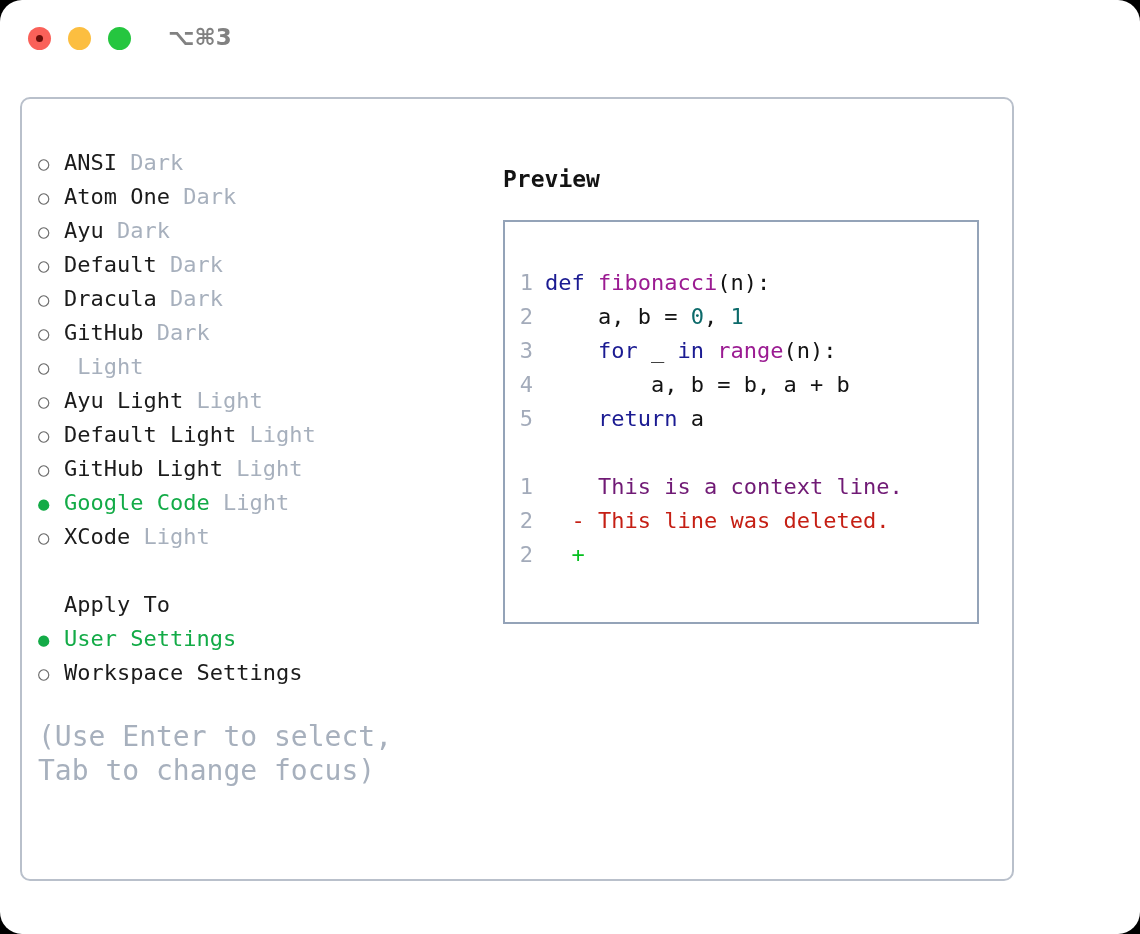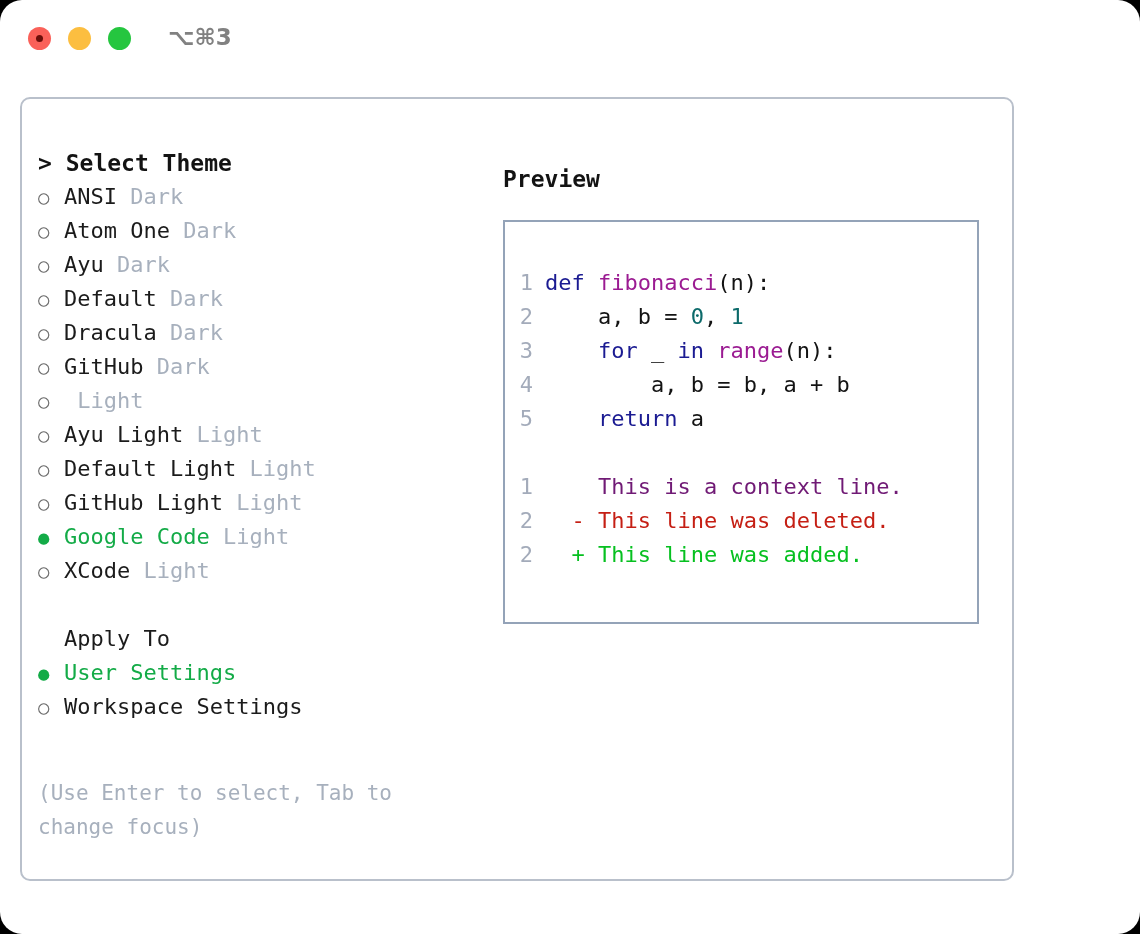--- a/index.html
+++ b/index.html
@@ -102,22 +102,22 @@
     font-size: 22px;
     line-height: 34px;
     color: #1b1b1b;
     padding-left: 26px;
     white-space: pre;
   }
 
   .spacer { height: 34px; }
 
   #hint {
-    margin-top: 52px;
-    font-size: 21px;
+    margin-top: 30px;
+    font-size: 28px;
     line-height: 34px;
     color: #a7b0bd;
     width: 410px;
     white-space: pre-wrap;
   }
 
   
   #right-col {
     position: absolute;
     left: 481px; top: 47px;
@@ -172,21 +172,20 @@
     <div class="dot dot-close"></div>
     <div class="dot dot-min"></div>
     <div class="dot dot-max"></div>
     <div id="shortcut">⌥⌘3</div>
   </div>
 
   <div id="panel">
 
     <div id="left-col">
 
-      <div class="hdr">&gt; Select Theme</div>
 
       <div id="theme-list">
           <div class="opt-row"><span class="marker">○</span><span class="opt-name">ANSI</span><span class="opt-cat"> Dark</span></div>
           <div class="opt-row"><span class="marker">○</span><span class="opt-name">Atom One</span><span class="opt-cat"> Dark</span></div>
           <div class="opt-row"><span class="marker">○</span><span class="opt-name">Ayu</span><span class="opt-cat"> Dark</span></div>
           <div class="opt-row"><span class="marker">○</span><span class="opt-name">Default</span><span class="opt-cat"> Dark</span></div>
           <div class="opt-row"><span class="marker">○</span><span class="opt-name">Dracula</span><span class="opt-cat"> Dark</span></div>
           <div class="opt-row"><span class="marker">○</span><span class="opt-name">GitHub</span><span class="opt-cat"> Dark</span></div>
           <div class="opt-row"><span class="marker">○</span><span class="opt-cat"> Light</span></div>
           <div class="opt-row"><span class="marker">○</span><span class="opt-name">Ayu Light</span><span class="opt-cat"> Light</span></div>
@@ -216,19 +215,19 @@
             <div class="code-line"><span class="ln">1</span><span><span class="tok-kw">def </span><span class="tok-fn">fibonacci</span><span class="tok-pln">(n):</span></span></div>
             <div class="code-line"><span class="ln">2</span><span><span class="tok-pln">    a, b = </span><span class="tok-num">0</span><span class="tok-pln">, </span><span class="tok-num">1</span></span></div>
             <div class="code-line"><span class="ln">3</span><span><span class="tok-pln">    </span><span class="tok-kw">for</span><span class="tok-pln"> _ </span><span class="tok-kw">in</span><span class="tok-pln"> </span><span class="tok-fn">range</span><span class="tok-pln">(n):</span></span></div>
             <div class="code-line"><span class="ln">4</span><span><span class="tok-pln">        a, b = b, a + b</span></span></div>
             <div class="code-line"><span class="ln">5</span><span><span class="tok-pln">    </span><span class="tok-kw">return</span><span class="tok-pln"> a</span></span></div>
           </div>
         <div class="diff-gap"></div>
         <div id="diff-block">
             <div class="code-line"><span class="ln">1</span><span class="diff-ctx">   </span><span class="diff-ctx"> This is a context line.</span></div>
             <div class="code-line"><span class="ln">2</span><span class="diff-del">  -</span><span class="diff-del"> This line was deleted.</span></div>
-            <div class="code-line"><span class="ln">2</span><span class="diff-add">  +</span><span class="diff-add"> This line was added.</span></div>
+            <div class="code-line"><span class="ln">2</span><span class="diff-add">  +</span></div>
           </div>
       </div>
     </div>
 
   </div>
 </div>
 
 </body></html>

